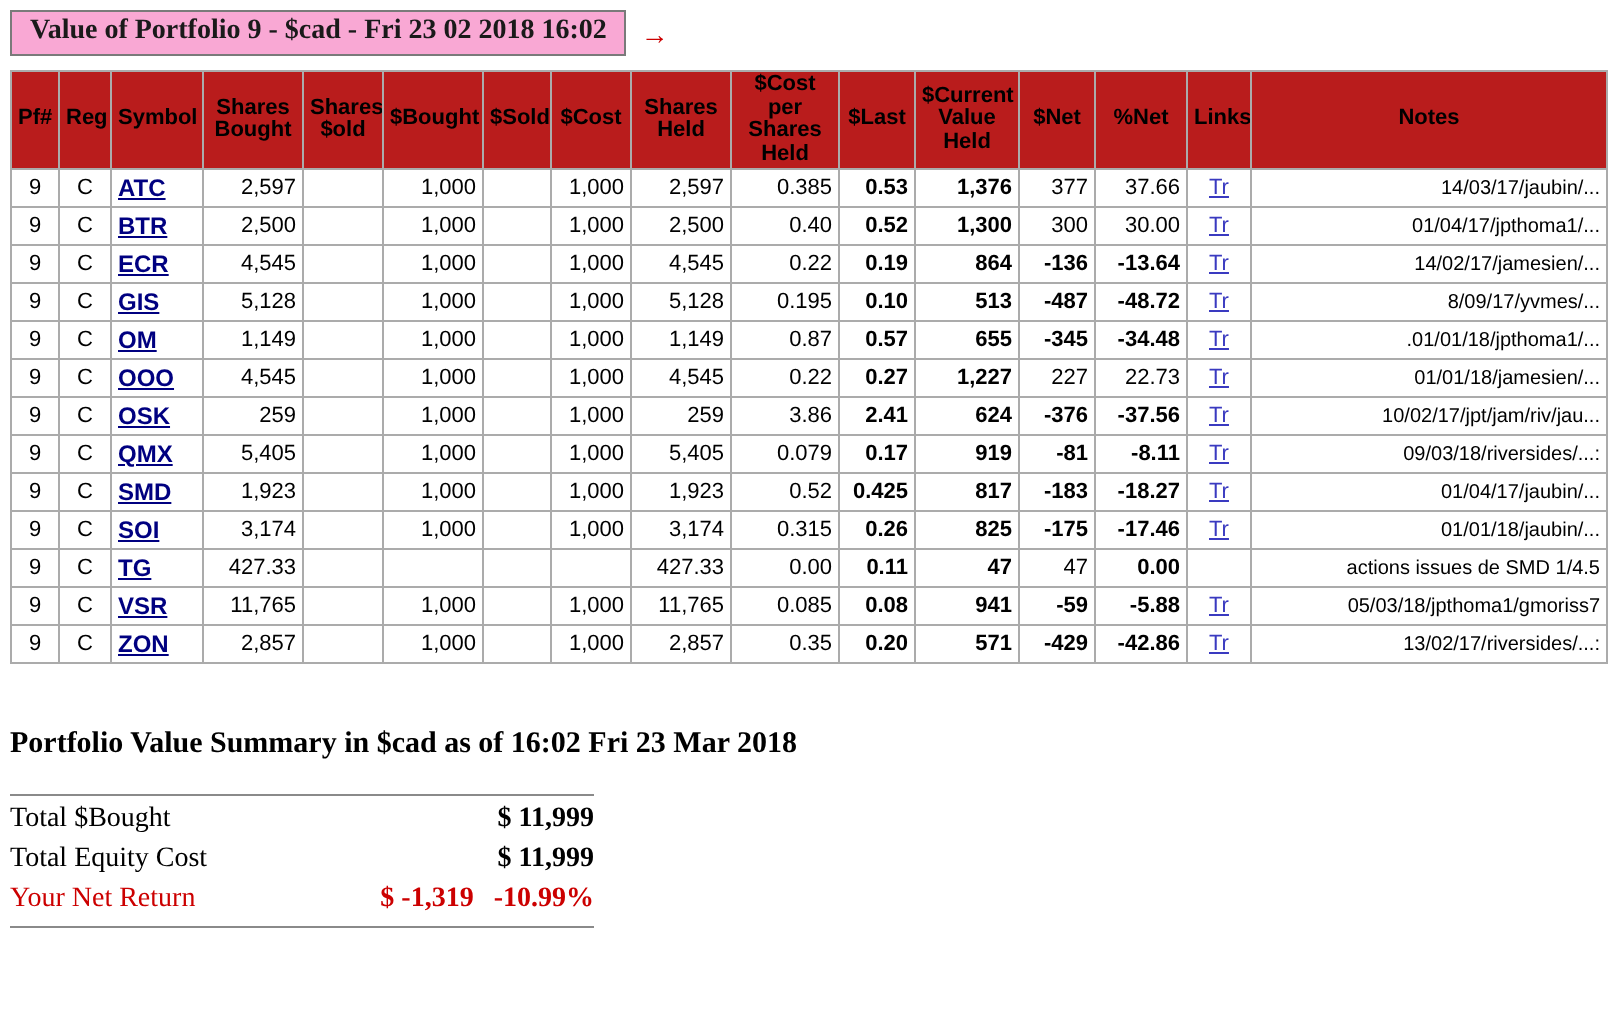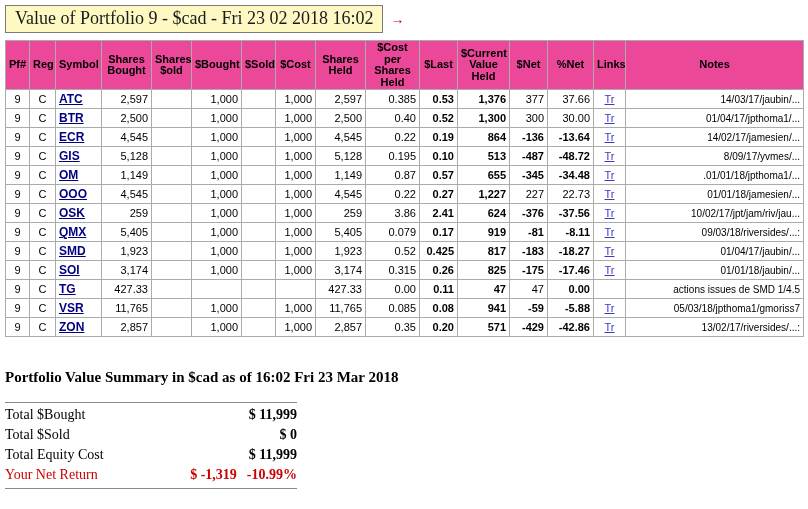--- a/index.html
+++ b/index.html
@@ -5,39 +5,39 @@
   html,body { margin:0; padding:0; background:#ffffff; }
   .page {
     width:808px; height:509px; box-sizing:border-box;
     padding:5px 5px 0 5px;
     font-family:"Liberation Sans", sans-serif;
     position:relative; overflow:hidden;
   }
   
   .topbar { display:flex; align-items:center; gap:7px; margin-bottom:7px; }
   .title-box {
-    border:1px solid #7a7a7a; background:#fef9c3;
+    border:1px solid #7a7a7a; background:#f9a8d4;
     padding:2px 9px 3px 9px;
     font-family:"Liberation Serif", serif;
-    font-weight:normal; font-size:18px; color:#1a1a1a;
+    font-weight:bold; font-size:14px; color:#1a1a1a;
     white-space:nowrap;
   }
   .arrow { color:#cc0000; font-weight:bold; font-size:14px; }
   .top-link {
     font-family:"Liberation Serif", serif;
     color:#551a8b; font-size:14px; text-decoration:underline; cursor:pointer;
   }
   
   table.portfolio { border-collapse:collapse; width:798px; table-layout:fixed; }
   .portfolio th, .portfolio td {
     border:1px solid #ababab; padding:1px 3px; box-sizing:border-box;
     font-size:11px; color:#000; overflow:hidden; white-space:nowrap;
   }
   .portfolio th {
-    background:#ec4899; font-weight:bold; text-align:center;
+    background:#b91c1c; font-weight:bold; text-align:center;
     white-space:pre-line; line-height:1.05; height:38px; vertical-align:middle;
   }
   .portfolio td { height:19px; vertical-align:middle; }
   td.al-left{text-align:left} td.al-right{text-align:right} td.al-center{text-align:center}
   .bold { font-weight:bold; }
   .pos { color:#008000; font-weight:normal; }
   .neg { color:#cc0000; font-weight:bold; }
   .zero { color:#000; font-weight:bold; }
   a.sym-link { color:#000080; font-weight:bold; font-size:12px; text-decoration:underline; cursor:pointer; }
   a.tr-link { color:#3a3ac0; text-decoration:underline; cursor:pointer; font-size:11px; }
@@ -355,24 +355,20 @@
   <div class="summary-heading">Portfolio Value Summary in $cad as of 16:02 Fri 23 Mar 2018</div>
 
   <div class="summary-wrap">
     <table class="summary">
       <tbody id="sum-body">
           <tr>
             <td class="lbl">Total $Bought</td>
             <td class="val"><span>$ 11,999</span></td>
           </tr>
           <tr>
-            <td class="lbl">Total $Sold</td>
-            <td class="val"><span>$ 0</span></td>
-          </tr>
-          <tr>
             <td class="lbl">Total Equity Cost</td>
             <td class="val"><span>$ 11,999</span></td>
           </tr>
           <tr class="negative">
             <td class="lbl">Your Net Return</td>
             <td class="val"><span>$ -1,319</span><span class="pct-gap">-10.99%</span></td>
           </tr>
         </tbody>
     </table>
   </div>

